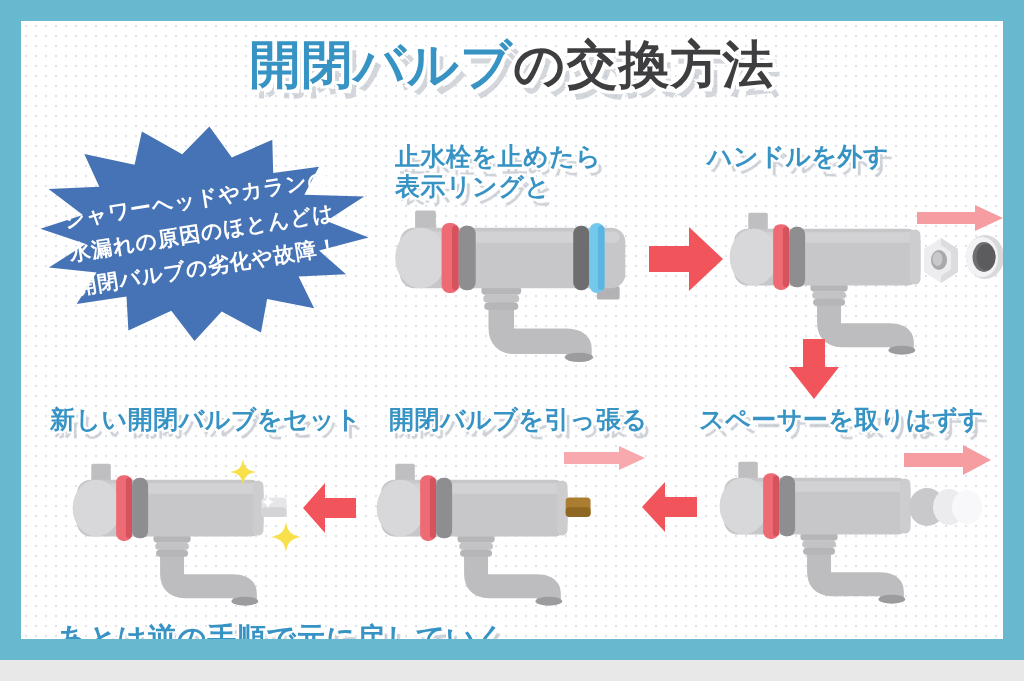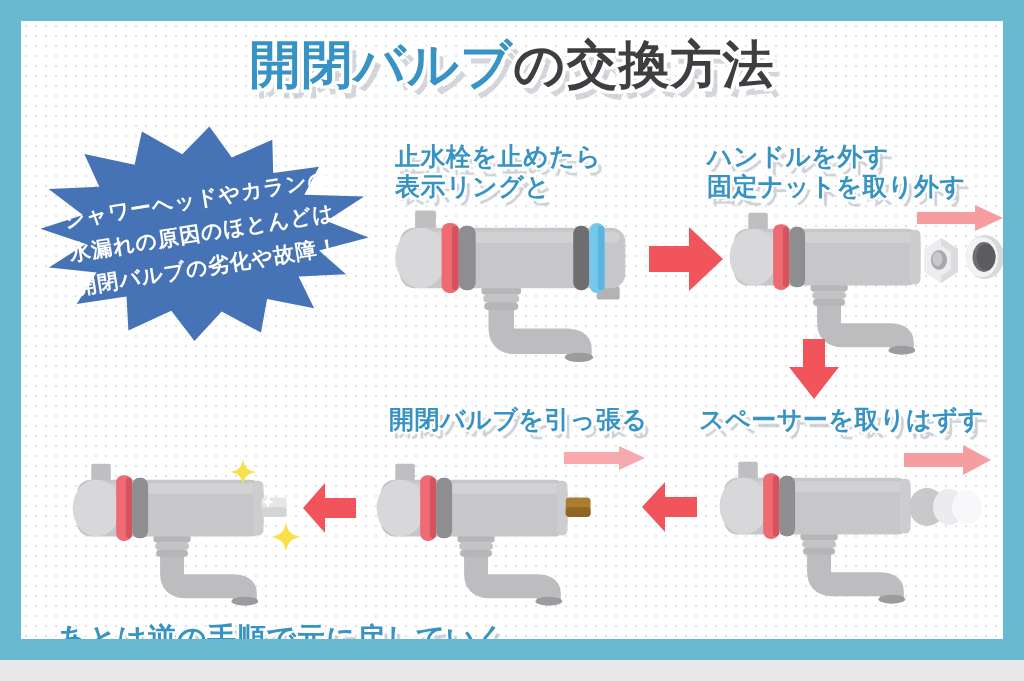--- a/index.html
+++ b/index.html
@@ -103,27 +103,29 @@
       <div>開閉バルブの劣化や故障！</div>
     </div>
   </div>
 
   <div class="step-label" style="left:374px;top:121px">
     <div>止水栓を止めたら</div>
     <div>表示リングと</div>
   </div>
   <div class="step-label" style="left:686px;top:121px">
     <div>ハンドルを外す</div>
-    <div>固定ナットを取り外す</div>
   </div>
   <div class="step-label" style="left:368px;top:384px">
     <div>開閉バルブを引っ張る</div>
   </div>
   <div class="step-label" style="left:678px;top:384px">
     <div>スペーサーを取りはずす</div>
+  </div>
+  <div class="step-label" style="left:29px;top:384px">
+    <div>新しい開閉バルブをセット</div>
   </div>
   <div class="step-label footer-label" style="left:36px;top:600px">
     <div>あとは逆の手順で元に戻していく</div>
   </div>
 
   <svg class="faucet" style="left:360px;top:178px" width="250" height="169" viewBox="0 0 264 178">
       <use href="#faucet-long"></use>
     </svg>
 
   <svg class="faucet" style="left:695px;top:181px" width="235" height="158" viewBox="0 0 264 178">

